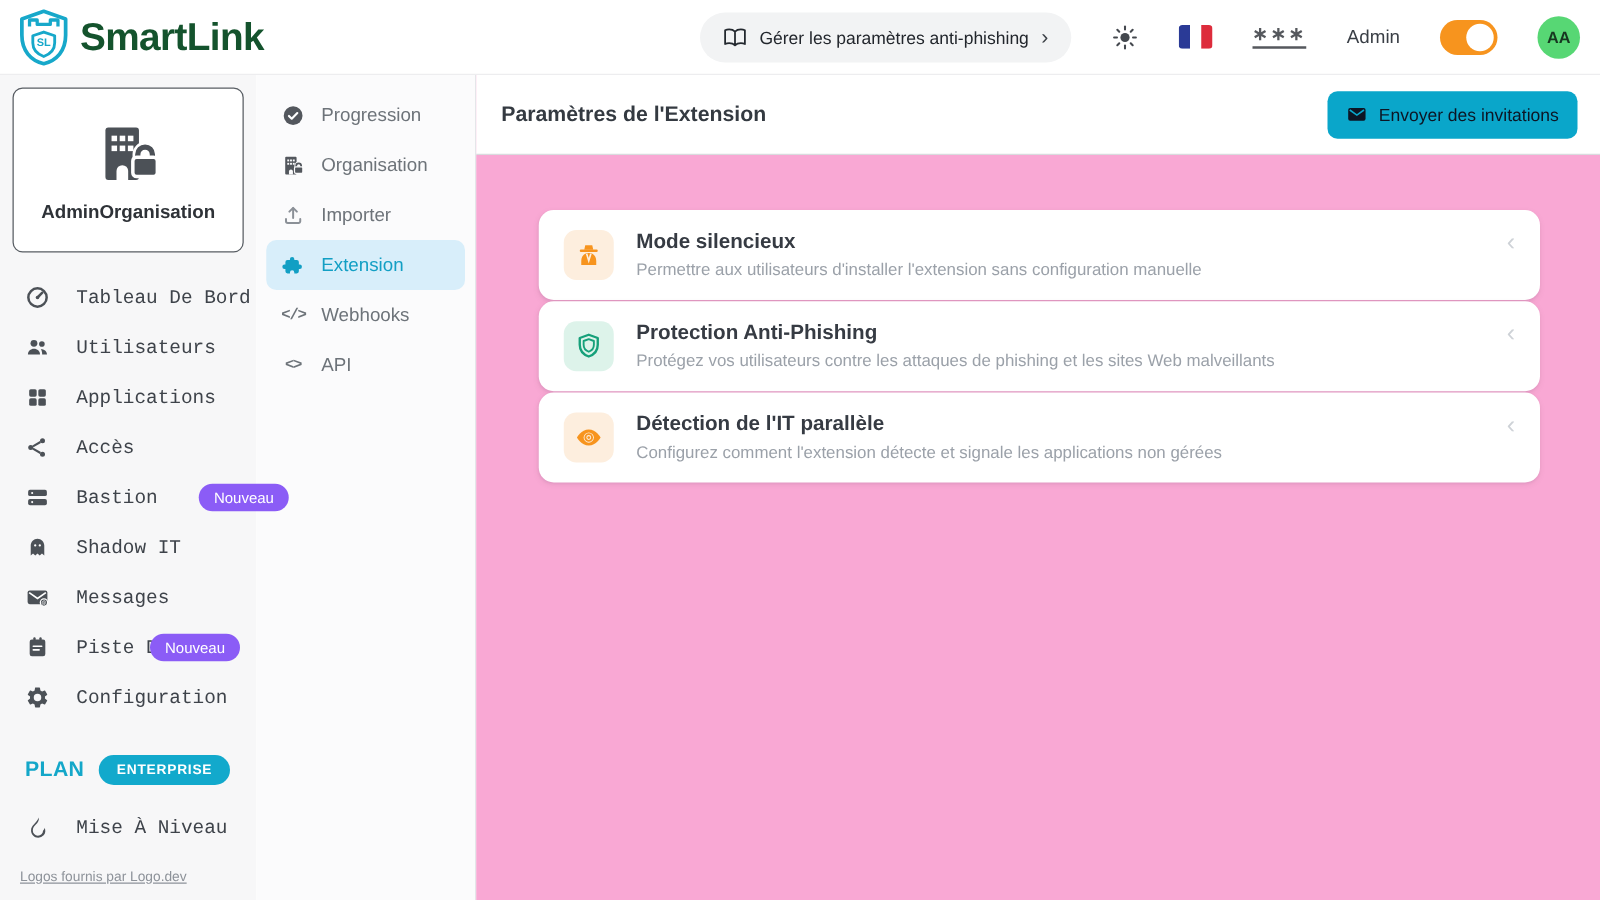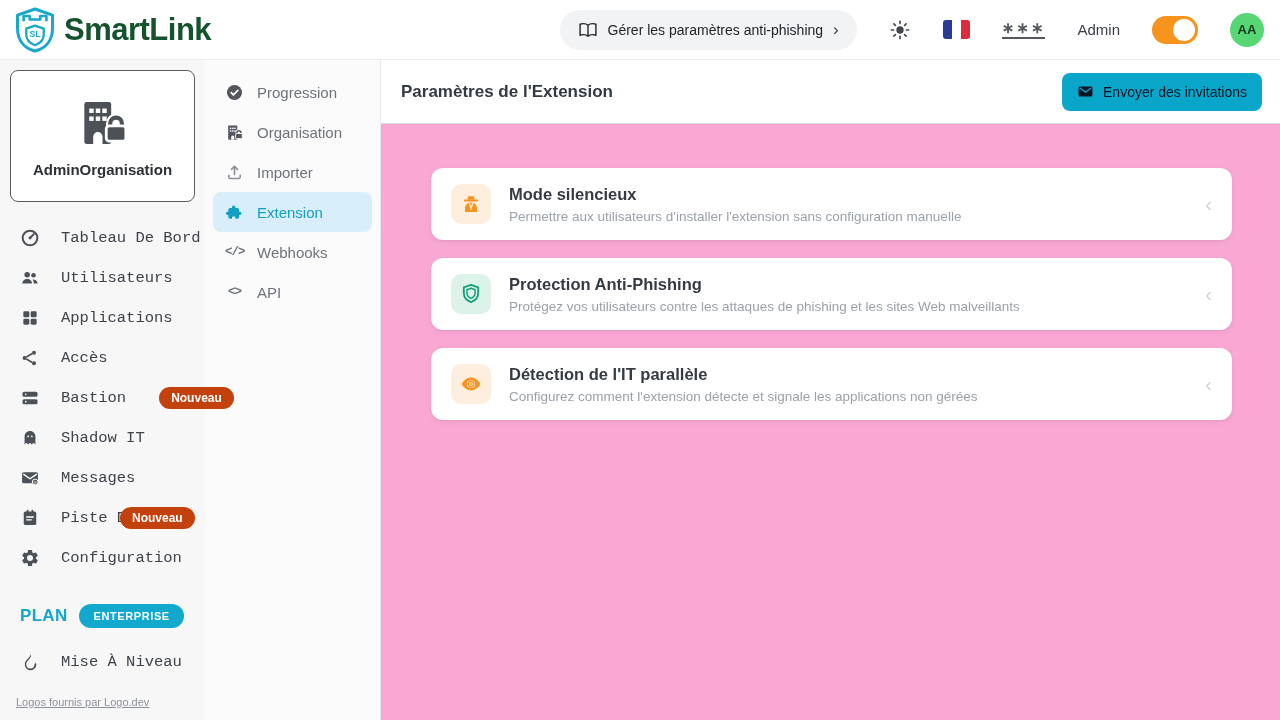--- a/index.html
+++ b/index.html
@@ -40,21 +40,21 @@
     flex-direction:column; padding:10px 10px 12px 10px; }
   .org-card { height:132px; background:#fff; border:1px solid #585d63;
     border-radius:8px; display:flex; flex-direction:column; align-items:center;
     justify-content:center; gap:10px; cursor:pointer; }
   .org-name { font-size:15px; font-weight:700; color:#2e3237; }
   .side-nav { margin-top:16px; display:flex; flex-direction:column; }
   .nav-item { height:40px; display:flex; align-items:center; gap:21px;
     padding-left:10px; cursor:pointer; position:relative; }
   .nav-item .label { font-size:15.5px; color:#3e434a; white-space:nowrap;font-family:Liberation Mono, monospace; }
   .nav-ico { width:20px; height:20px; flex:0 0 20px; }
-  .badge { background:#c2410c; color:#fff; font-size:12px; font-weight:700;
+  .badge { background:#8b5cf6; color:#fff; font-size:12px; font-weight:400;
     padding:4px 12px; border-radius:999px; margin-left:12px; white-space:nowrap; }
   .badge-overlap { position:absolute; left:110px; top:50%; transform:translateY(-50%);
     margin-left:0; }
   .plan-row { margin-top:auto; display:flex; align-items:center; gap:12px;
     padding-left:10px; }
   .plan-label { font-size:17px; font-weight:700; color:#14a7c9; letter-spacing:0.3px; }
   .plan-badge { background:#12a9cc; color:#fff; font-size:11px; font-weight:700;
     letter-spacing:0.6px; padding:6px 14px; border-radius:999px; cursor:pointer; }
   .upgrade { margin-top:14px; }
   .footer-link { margin-top:14px; margin-left:6px; font-size:11px; color:#8d9299;
@@ -78,21 +78,21 @@
   .main { flex:1; display:flex; flex-direction:column; background:#f9a8d4; }
   .main-header { height:64px; flex:0 0 64px; background:#fff;
     border-bottom:1px solid #d9dbde; display:flex; align-items:center;
     padding:0 18px 0 20px; }
   .main-title { font-size:17px; font-weight:700; color:#343a41; }
   .invite-btn { margin-left:auto; height:38px; background:#0aa6ca; border:none;
     border-radius:8px; display:flex; align-items:center; gap:9px; padding:0 15px;
     font-family:inherit; font-size:14px; font-weight:500; color:#0d1524; cursor:pointer; }
   .content { flex:1; padding:44px 48px 0 50px; overflow:hidden; }
   .card { background:#fff; border-radius:12px; padding:16px 20px;
-    display:flex; align-items:center; margin-bottom:18px; cursor:pointer;
+    display:flex; margin-bottom:1px; cursor:pointer;
     box-shadow:0 1px 2px rgba(16,24,40,.05), 0 2px 6px rgba(16,24,40,.06); }
   .icon-box { width:40px; height:40px; border-radius:10px; display:flex;
     align-items:center; justify-content:center; margin-right:18px; flex:0 0 40px; }
   .tint-orange { background:#fdeede; }
   .tint-green { background:#ddf3ea; }
   .card-texts { display:flex; flex-direction:column; gap:5px; }
   .card-title { font-size:16.5px; font-weight:700; color:#363b43; }
   .card-desc { font-size:13.5px; color:#9ba1a9; }
   .card-chevron { margin-left:auto; font-size:20px; color:#ced2d7; line-height:1; }
 </style>

